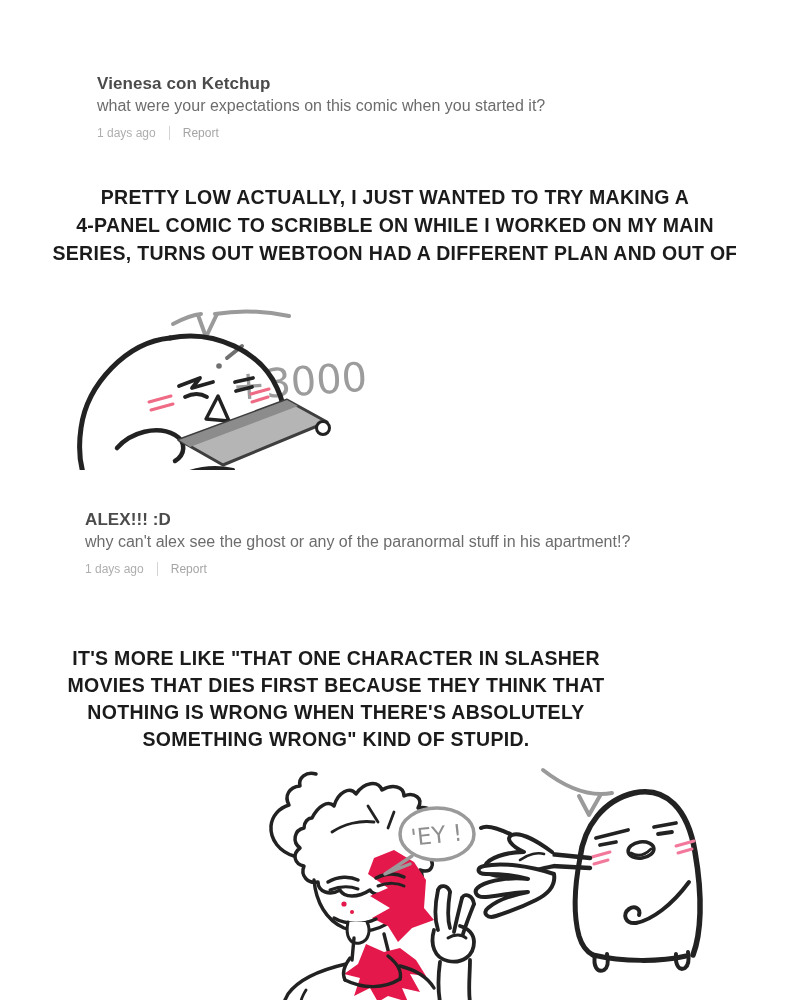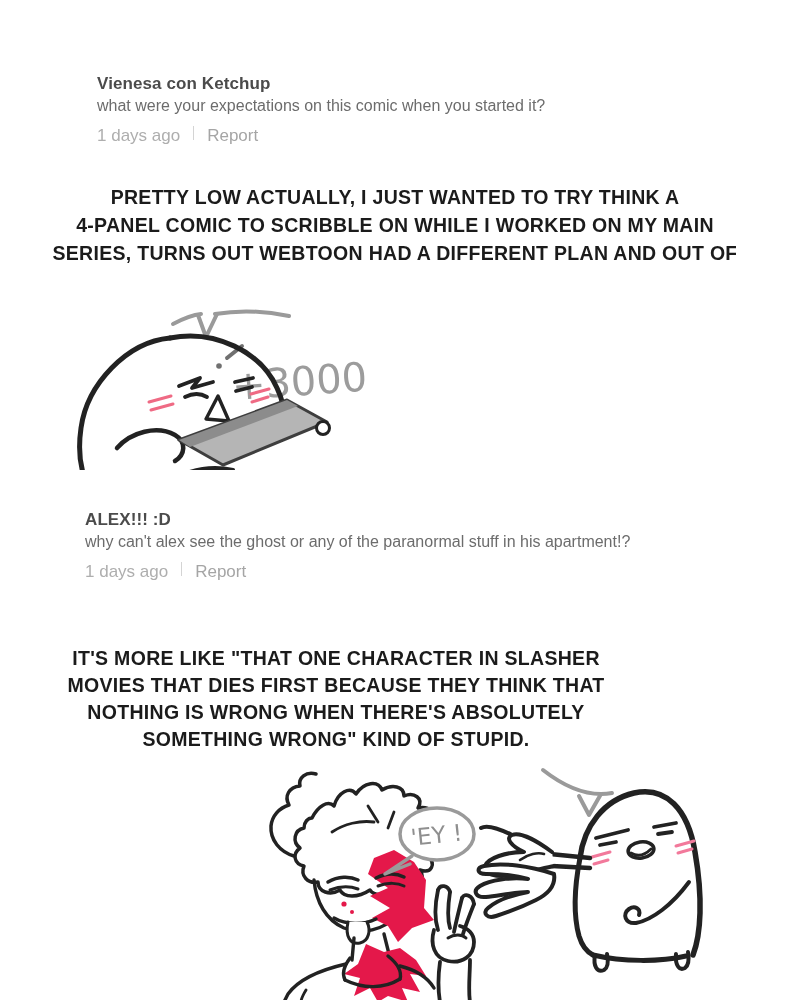--- a/index.html
+++ b/index.html
@@ -2,21 +2,21 @@
 <html><head>
 <meta charset="utf-8">
 <style>
   html,body{margin:0;padding:0;background:#fff;}
   .stage{position:relative;width:736px;height:1000px;background:#ffffff;overflow:hidden;
          font-family:"Liberation Sans","DejaVu Sans",sans-serif;border-radius:12px;}
   
   .comment{position:absolute;}
   .comment .username{font-size:17px;font-weight:700;color:#4b4b4b;letter-spacing:.1px;}
   .comment .question{margin-top:3px;font-size:16px;color:#6c6c6c;}
-  .comment .meta{margin-top:11px;font-size:17px;color:#aeaeae;display:flex;}
+  .comment .meta{margin-top:11px;font-size:12px;color:#aeaeae;display:flex;}
   .comment .meta .divider{display:inline-block;width:1px;height:14px;background:#d4d4d4;margin:0 13px;}
   .comment .meta .report{color:#a5a5a5;cursor:pointer;}
   
   .answer{position:absolute;text-align:center;color:#1b1b1b;
           font-family:"Liberation Sans","DejaVu Sans",sans-serif;
           font-weight:700;font-size:19.5px;letter-spacing:.3px;}
   .answer .ln{line-height:28px;white-space:nowrap;}
   .answer.a2 .ln{line-height:27px;}
   
   .art{position:absolute;}
@@ -32,21 +32,21 @@
     <div class="username">Vienesa con Ketchup</div>
     <div class="question">what were your expectations on this comic when you started it?</div>
     <div class="meta">
       <span>1 days ago</span>
       <span class="divider"></span>
       <span class="report">Report</span>
     </div>
   </div>
 
   <div class="answer" style="left:0;top:183px;width:790px;">
-    <div class="ln">PRETTY LOW ACTUALLY, I JUST WANTED TO TRY THINK A</div>
+    <div class="ln">PRETTY LOW ACTUALLY, I JUST WANTED TO TRY MAKING A</div>
     <div class="ln">4-PANEL COMIC TO SCRIBBLE ON WHILE I WORKED ON MY MAIN</div>
     <div class="ln">SERIES, TURNS OUT WEBTOON HAD A DIFFERENT PLAN AND OUT OF</div>
   </div>
 
   <svg class="art" style="left:55px;top:298px;" width="310" height="172" viewBox="0 0 310 172">
 
     <g fill="none" stroke="#9a9a9a" stroke-width="4">
       <path d="M118,26 Q135,17 146,16"></path>
       <path d="M143,17 L151,39 L162,16"></path>
       <path d="M160,16 Q196,10 234,18"></path>

